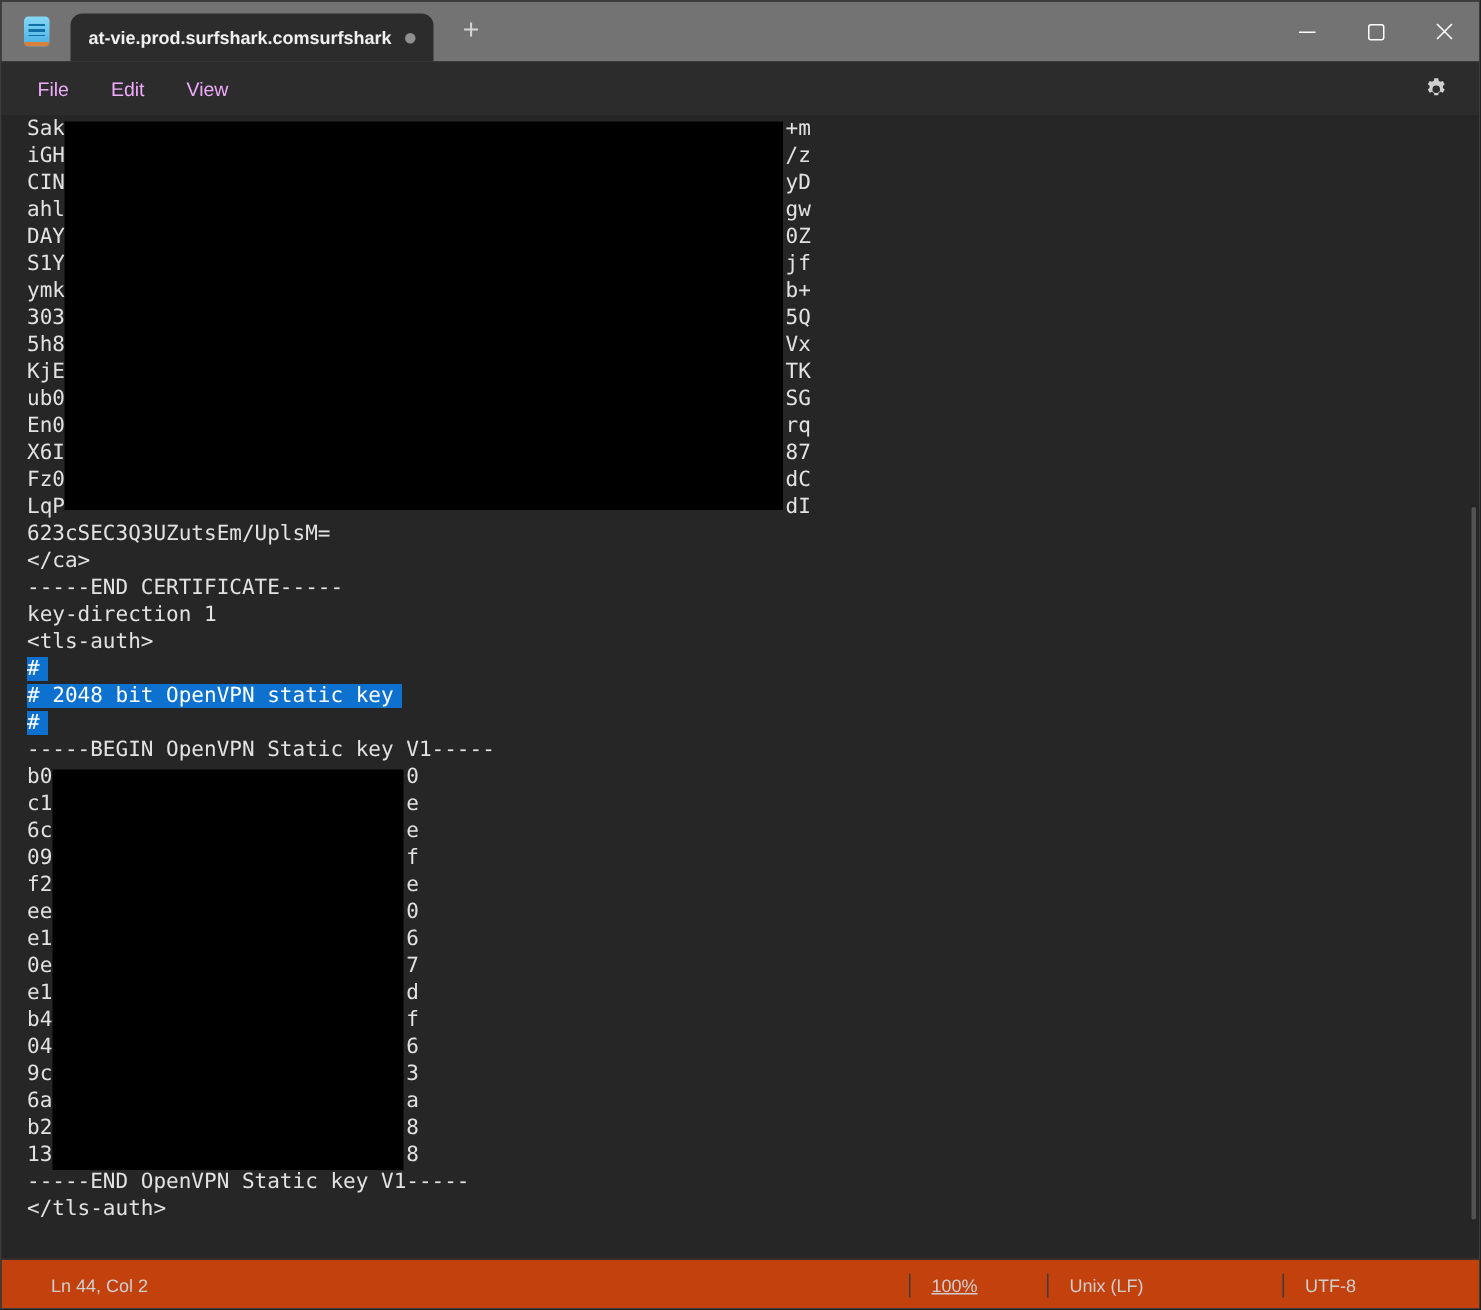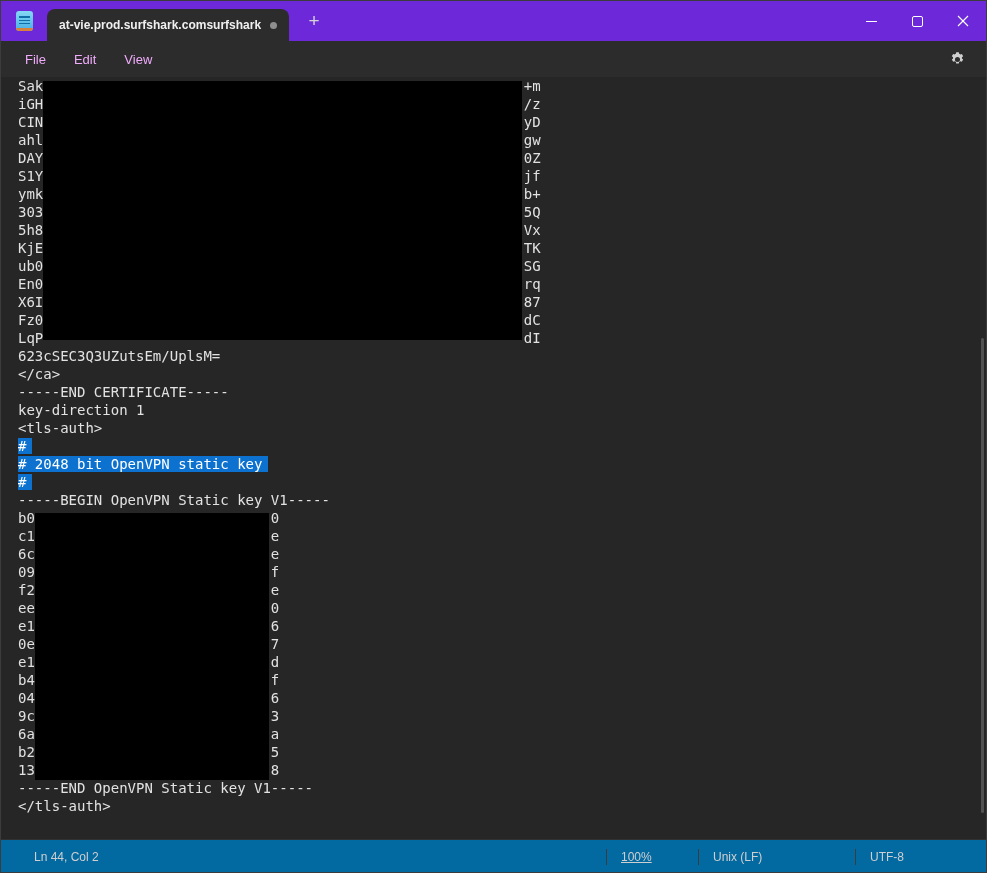--- a/index.html
+++ b/index.html
@@ -2,21 +2,21 @@
 <html style="--accent: #0d72cf;"><head>
 <meta charset="utf-8">
 <style>
   html,body{margin:0;padding:0;background:#111;}
   .window{
     position:relative;width:987px;height:873px;box-sizing:border-box;
     background:#262626;border:1px solid #3c3c3c;overflow:hidden;
     font-family:"Liberation Sans","DejaVu Sans",sans-serif;color:#e8e8e8;
   }
   
-  .titlebar{height:40px;background:#6d28d9;display:flex;align-items:stretch;}
+  .titlebar{height:40px;background:#737373;display:flex;align-items:stretch;}
   .app-icon-wrap{width:46px;display:flex;align-items:center;justify-content:center;}
   .app-icon{width:17px;height:20px;border-radius:3px;background:linear-gradient(180deg,#86d8f5,#46aee3);position:relative;overflow:hidden;}
   .app-icon .pad-lines{position:absolute;left:3px;right:3px;top:5px;height:8px;
     background:repeating-linear-gradient(180deg,#0f6fa6 0px,#0f6fa6 1.6px,transparent 1.6px,transparent 3.6px);}
   .app-icon .pad-base{position:absolute;left:0;right:0;bottom:0;height:3px;background:#d8813c;}
   .tab{
     margin-top:8px;width:242px;background:#2c2c2c;border-radius:8px 8px 0 0;
     display:flex;align-items:center;padding:0 12px;box-sizing:border-box;
   }
   .tab-title{font-size:12px;font-weight:bold;color:#f0f0f0;white-space:nowrap;overflow:hidden;flex:1;}
@@ -38,21 +38,21 @@
   .lines{position:absolute;left:0;top:0;right:0;}
   .line{
     height:18px;line-height:18px;white-space:pre;padding-left:17px;
     font-family:"DejaVu Sans Mono","Liberation Mono",monospace;font-size:14px;color:#e2e2e2;
   }
   .sel{background:var(--accent,#0d72cf);color:#ffffff;padding-right:6px;}
   .redaction{position:absolute;background:#000;}
   .scroll-thumb{position:absolute;right:2px;width:3px;border-radius:2px;background:#525252;}
   
   .statusbar{
-    height:35px;background:#0369a1;border-top:1px solid #313131;box-sizing:border-box;
+    height:35px;background:#c2410c;border-top:1px solid #313131;box-sizing:border-box;
     display:flex;align-items:center;font-size:12px;color:#cfcfcf;
   }
   .status-pos{margin-left:33px;flex:0 0 auto;}
   .status-spacer{flex:1;}
   .status-cell{height:16px;line-height:16px;border-left:1px solid #3c3c3c;padding-left:14px;box-sizing:border-box;}
   .cell-zoom{width:92px;text-decoration:underline;}
   .cell-eol{width:157px;}
   .cell-enc{width:131px;}
 </style>
 </head>
@@ -133,21 +133,21 @@
         <div class="line">09                            f</div>
         <div class="line">f2                            e</div>
         <div class="line">ee                            0</div>
         <div class="line">e1                            6</div>
         <div class="line">0e                            7</div>
         <div class="line">e1                            d</div>
         <div class="line">b4                            f</div>
         <div class="line">04                            6</div>
         <div class="line">9c                            3</div>
         <div class="line">6a                            a</div>
-        <div class="line">b2                            5</div>
+        <div class="line">b2                            8</div>
         <div class="line">13                            8</div>
         <div class="line">-----END OpenVPN Static key V1-----</div>
         <div class="line">&lt;/tls-auth&gt;</div>
       </div>
     <div id="redactions">
         <div class="redaction" style="left: 42px; top: 4px; width: 479px; height: 259px; background: rgb(0, 0, 0);"></div>
         <div class="redaction" style="left: 34px; top: 436px; width: 234px; height: 267px; background: rgb(0, 0, 0);"></div>
       </div>
     <div class="scroll-thumb" id="scroll-thumb" style="top: 261px; height: 475px;"></div>
   </div>

